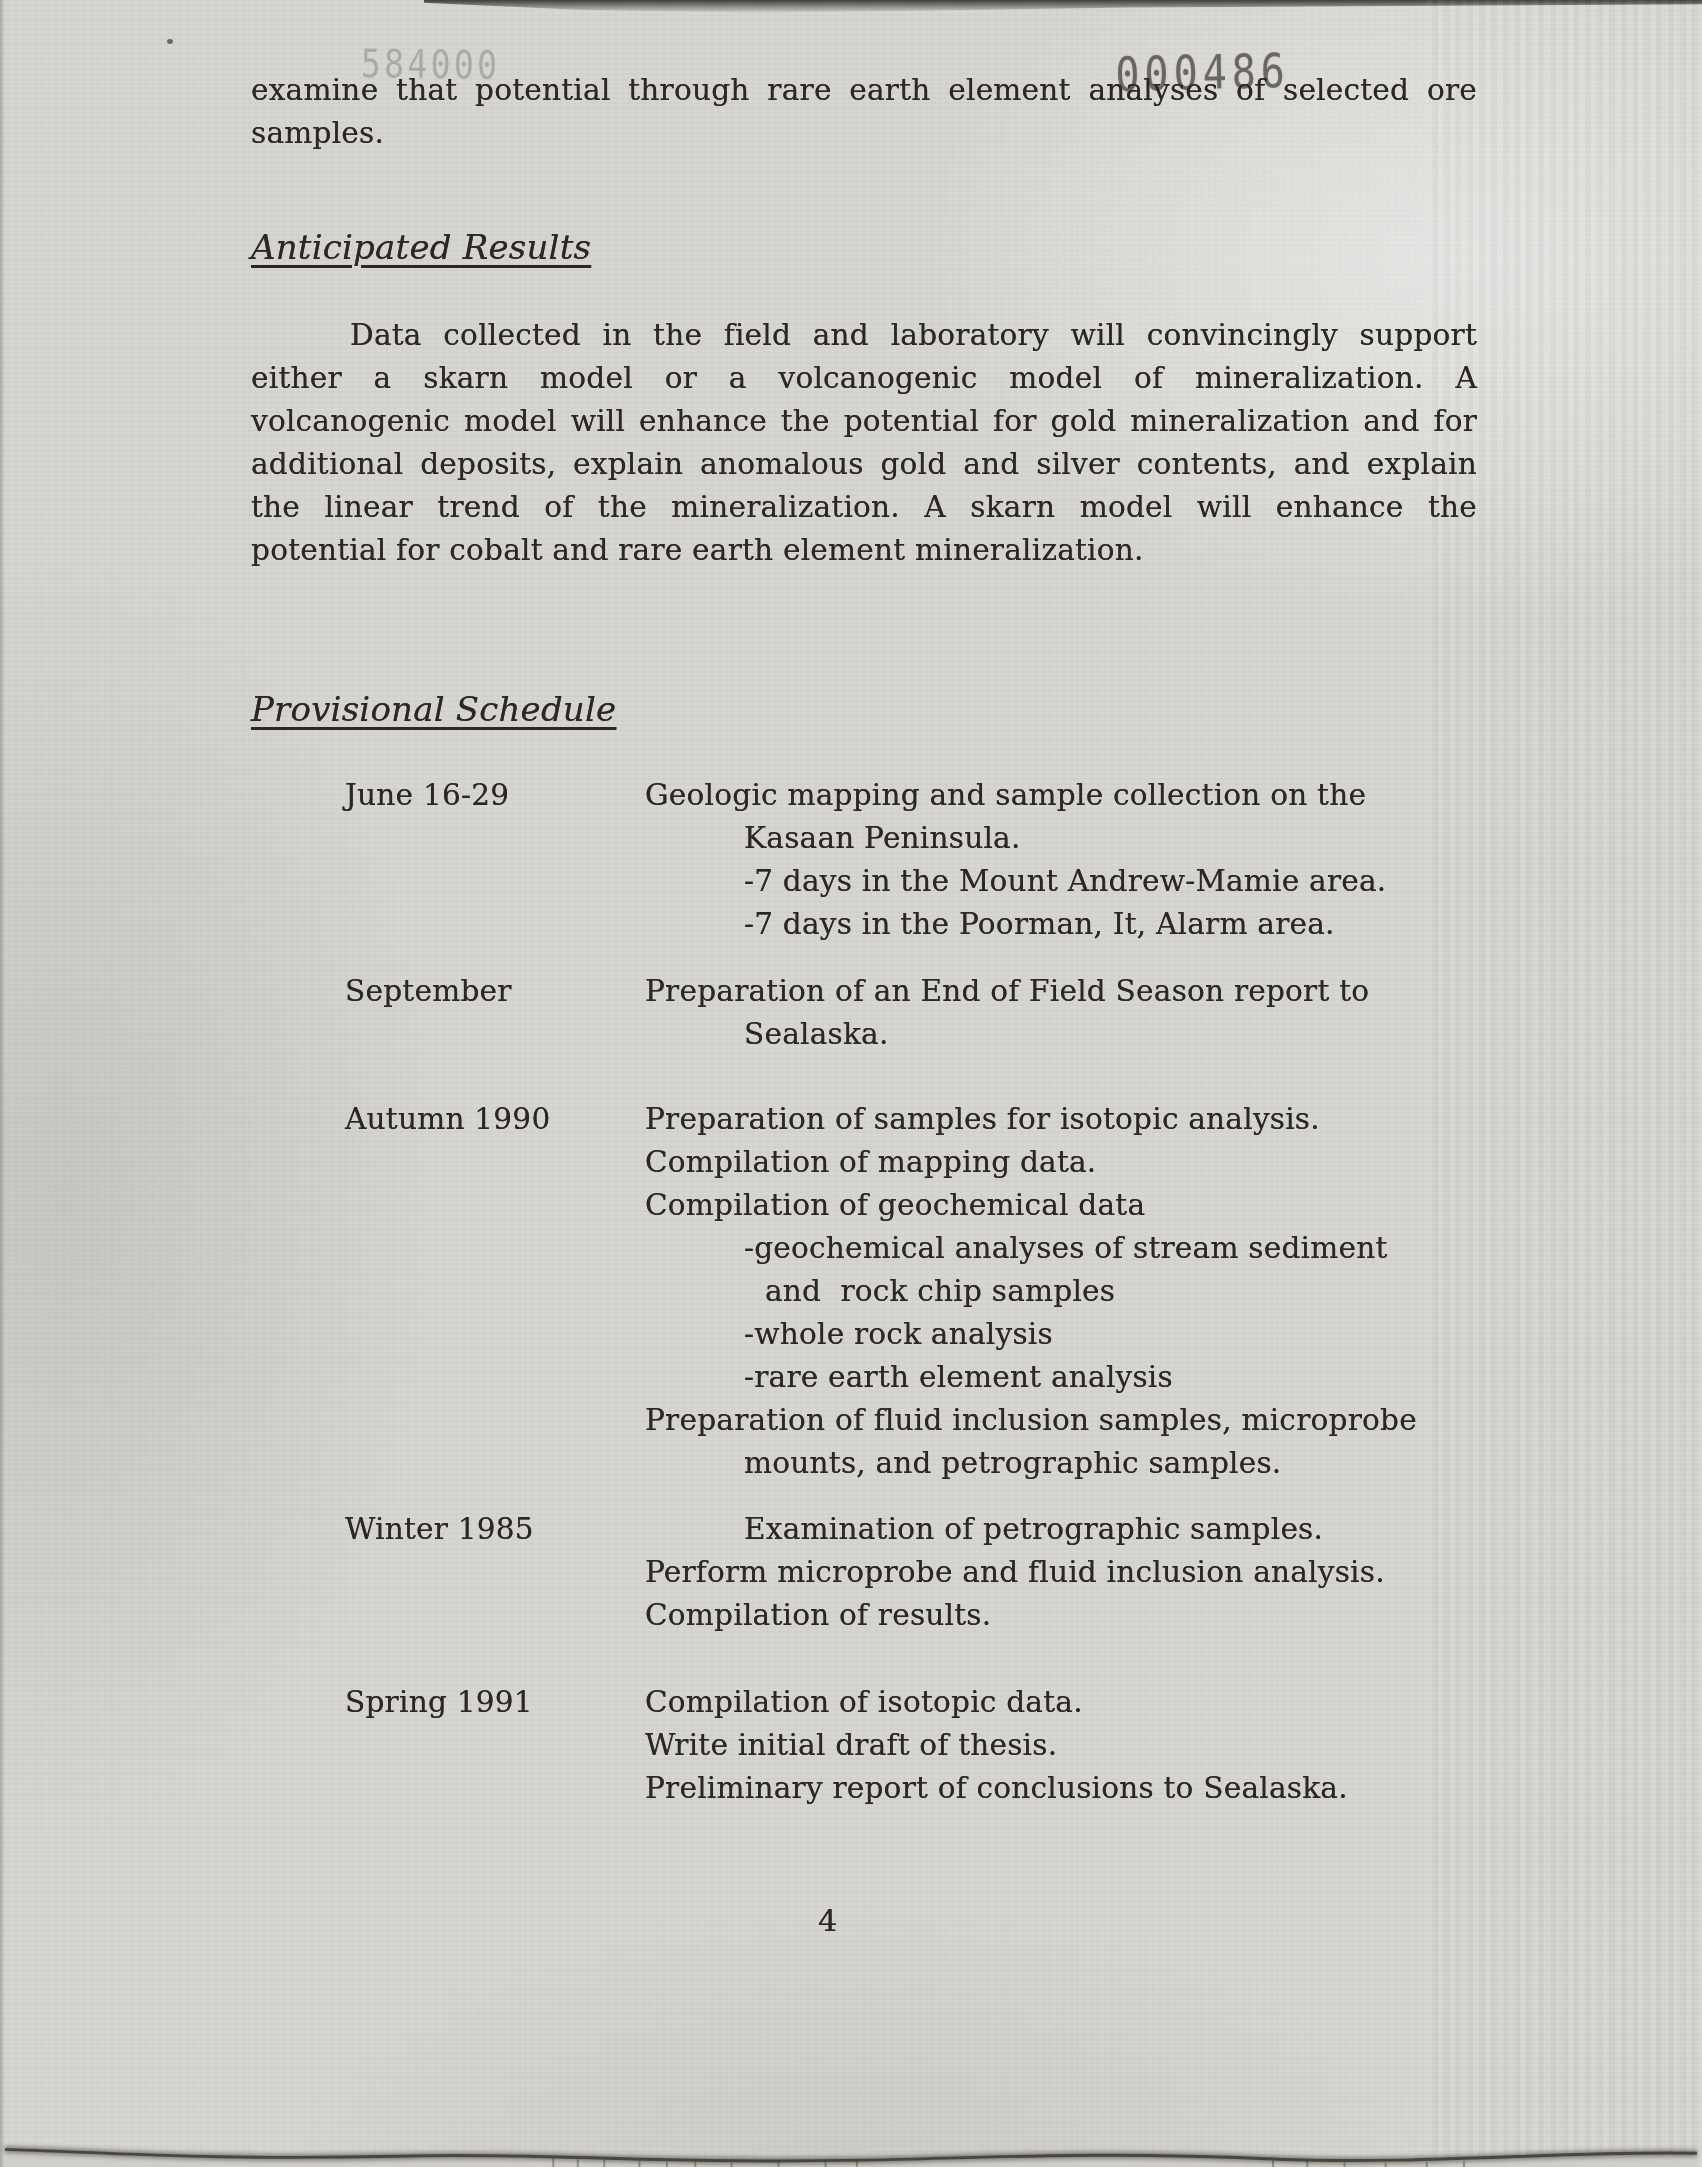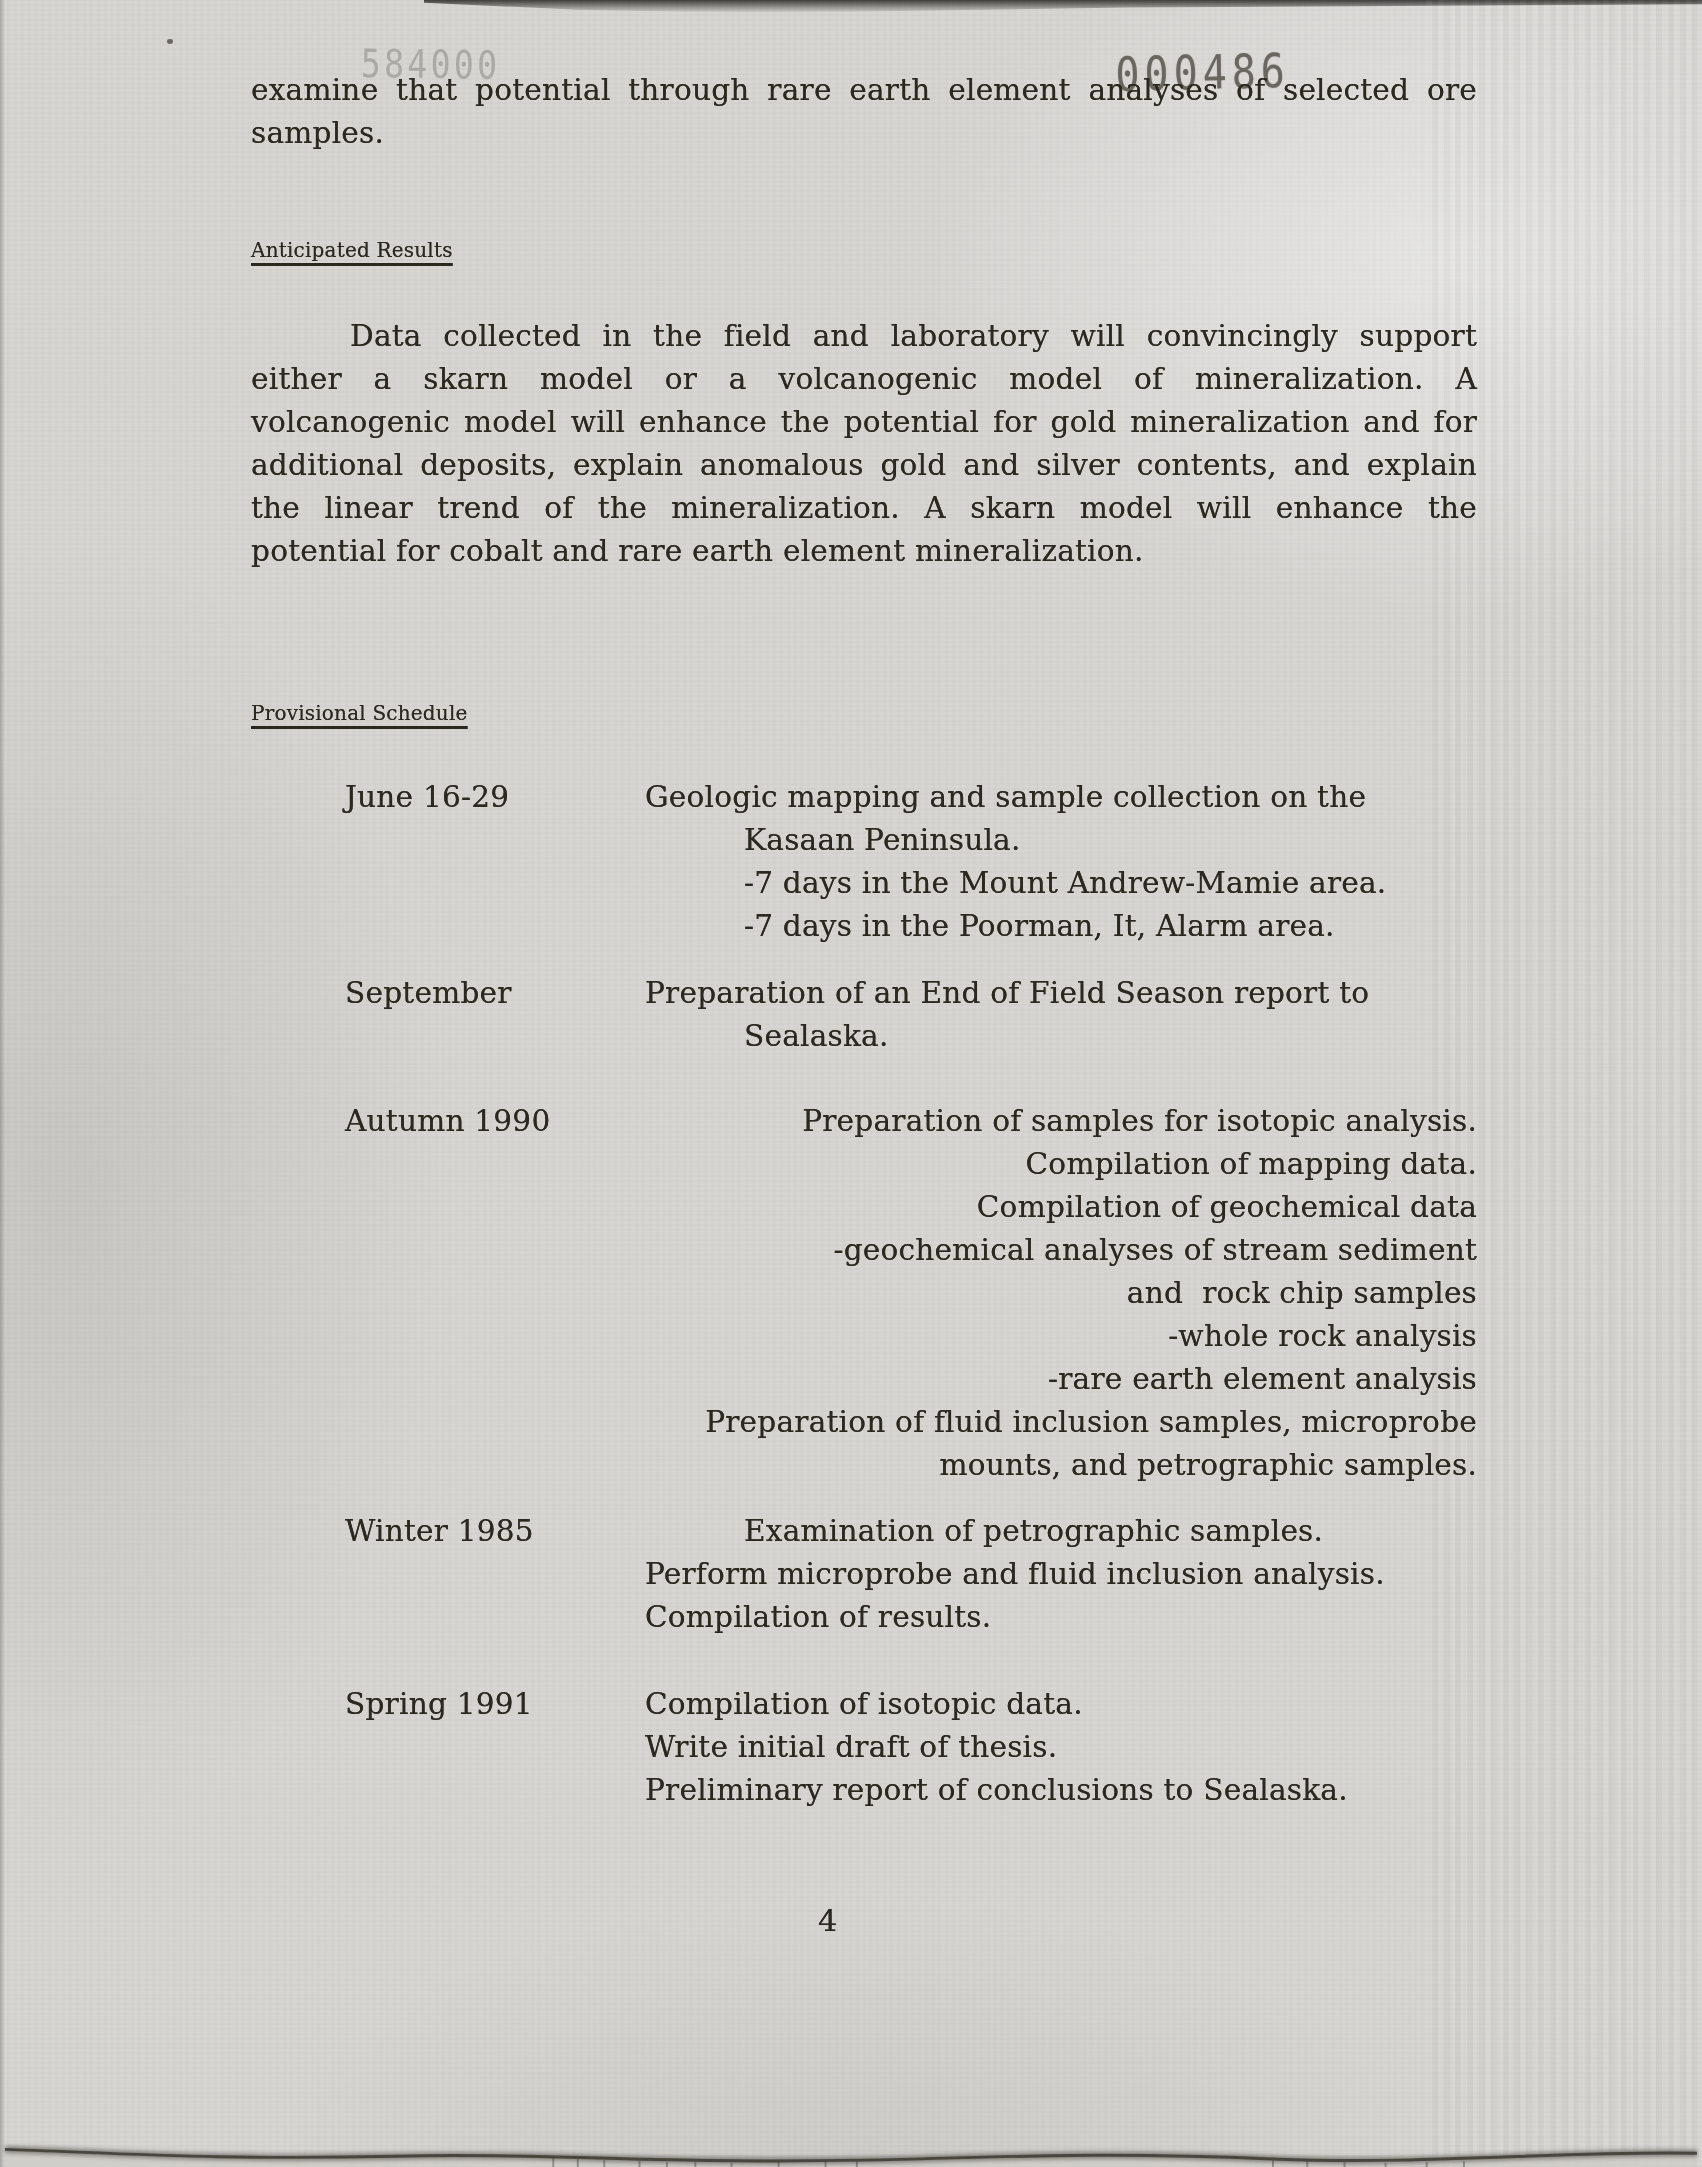--- a/index.html
+++ b/index.html
@@ -70,38 +70,39 @@
     font-size: 29.6px;
     line-height: 43px;
     letter-spacing: 0.2px;
     text-shadow: 0 0 0.6px rgba(43,40,32,0.75);
   }
   .intro-line1 { text-align: justify; text-align-last: justify; }
   .intro-line2 { text-align: left; }
   .doc-heading {
     display: inline-block;
     margin: 0;
-    font-size: 20px;
+    font-size: 34px;
     font-weight: normal;
     text-decoration: underline;
     text-decoration-thickness: 3px;
     text-underline-offset: 5.9px;
+    font-style: italic;
   }
   .heading-row-1 { margin-top: 71px; }
   .heading-row-2 { margin-top: 116px; }
   .paragraph { margin-top: 43px; }
   .pline { text-align: justify; text-align-last: justify; }
   .pline:first-child { padding-left: 99px; }
   .pline:last-child { text-align-last: left; }
   
   .schedule-entries { position: relative; }
   .entry { position: relative; }
   .entry-1 { margin-top: 41px; }
   .entry-2 { margin-top: 23.6px; }
-  .entry-3 { margin-top: 42px; text-align: right; }
+  .entry-3 { margin-top: 42px; }
   .entry-4 { margin-top: 23.6px; }
   .entry-5 { margin-top: 44px; }
   .date {
     position: absolute; left: 94px; top: 0;
     white-space: nowrap;
   }
   .tasks { margin-left: 394px; }
   .tline { white-space: pre-wrap; }
   .ind1 { margin-left: 99px; }
   .ind2 { margin-left: 120px; }

